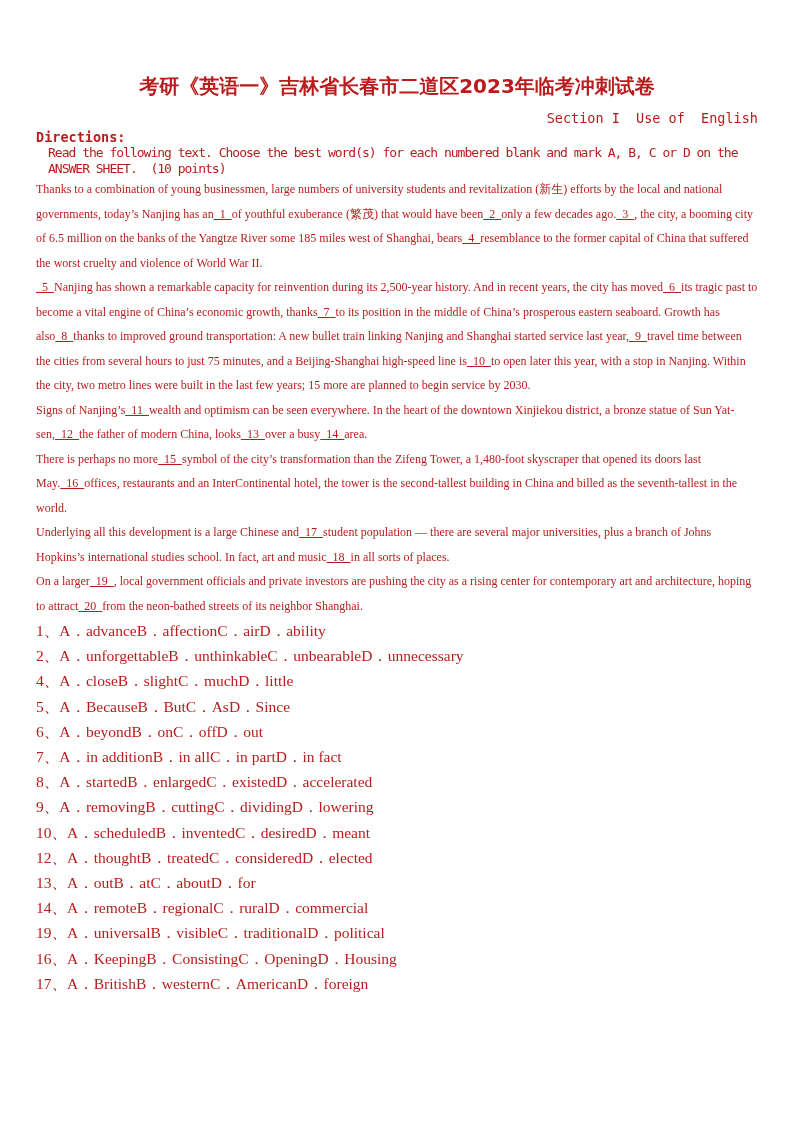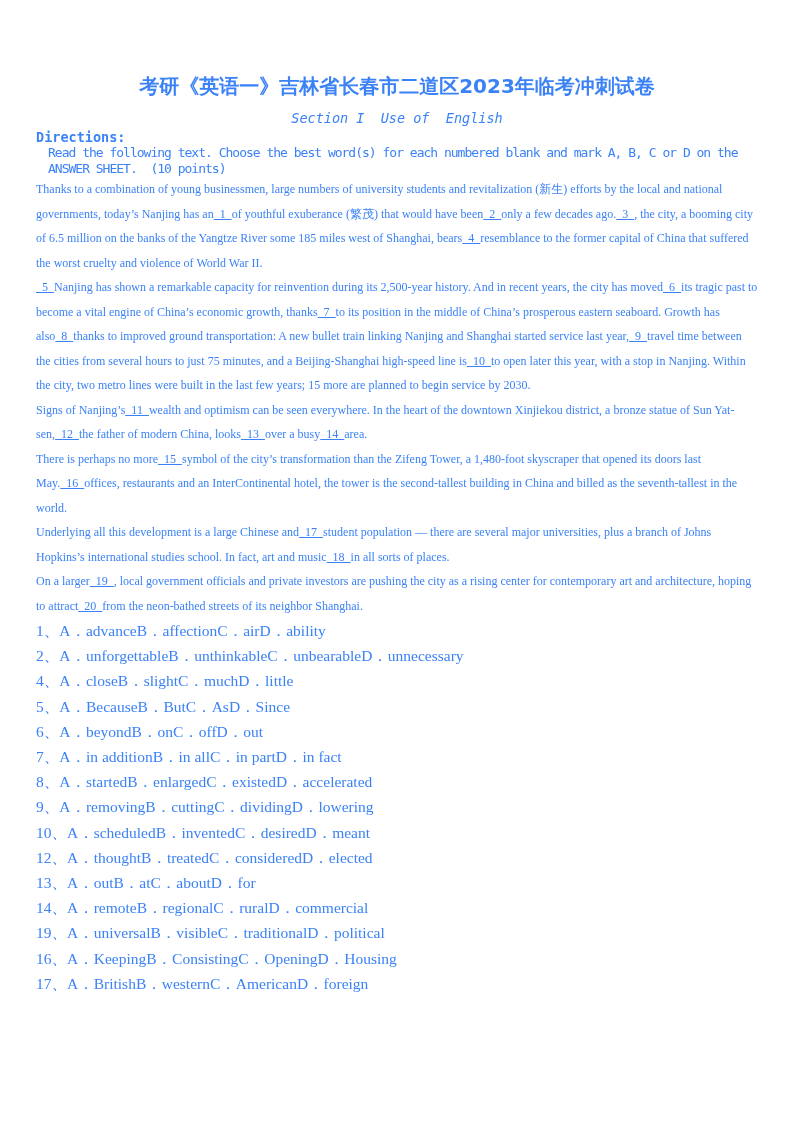--- a/index.html
+++ b/index.html
@@ -8,39 +8,38 @@
     background: #ffffff;
   }
   .page {
     position: relative;
     width: 794px;
     height: 1123px;
     background: #ffffff;
     box-sizing: border-box;
     padding: 74px 36px 0 36px;
     overflow: hidden;
-    color: #3b82f6;
+    color: #b91c1c;
   }
   .doc-title {
     font-family: "DejaVu Sans", sans-serif;
     font-weight: bold;
     font-size: 20px;
     line-height: 24px;
     text-align: center;
     margin: 0 0 2px 0;
     letter-spacing: 0px;
   }
   .section-heading {
     font-family: "DejaVu Sans Mono", monospace;
     font-size: 13.5px;
     line-height: 16px;
-    text-align: center;
+    text-align: right;
     white-space: pre;
     margin: 12px 0 3px 0;
-    font-style: italic;
   }
   .directions-label {
     font-family: "DejaVu Sans Mono", monospace;
     font-weight: bold;
     font-size: 13.5px;
     line-height: 16px;
     margin: 0;
   }
   .directions-body {
     font-family: "DejaVu Sans Mono", monospace;

